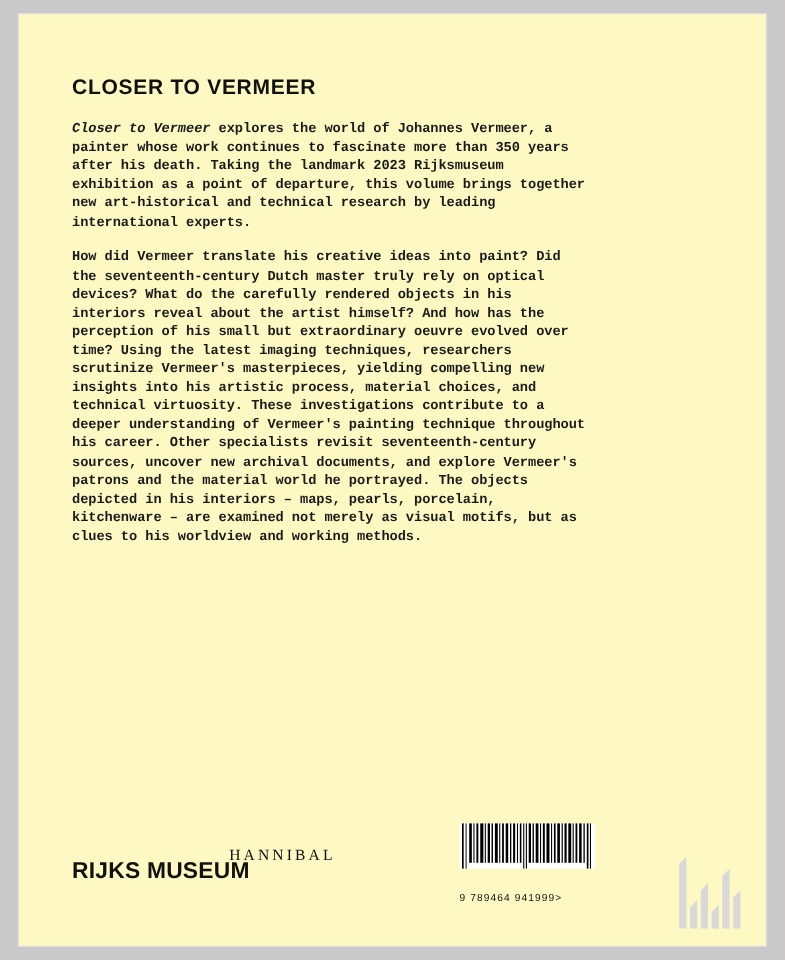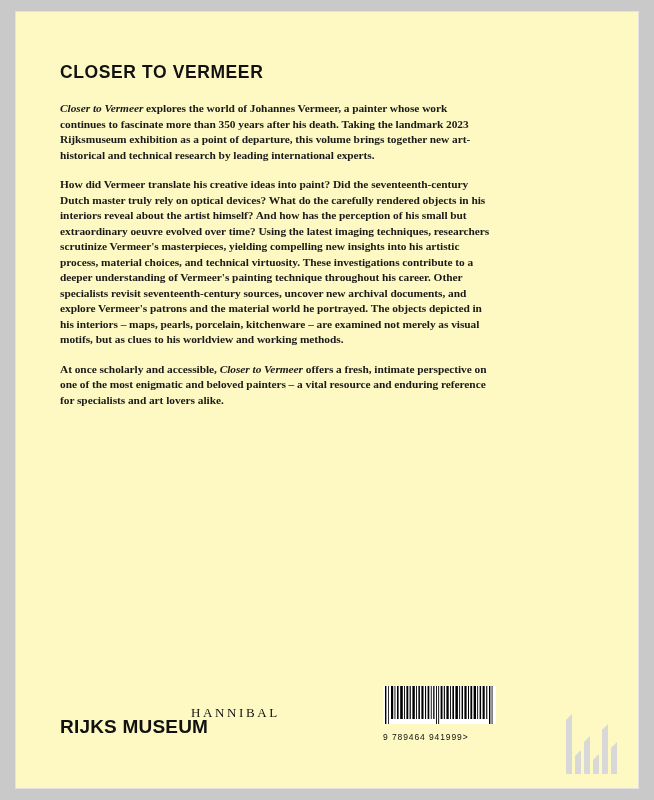--- a/index.html
+++ b/index.html
@@ -37,21 +37,21 @@
     margin: 0 0 18px 0;
     font-family: "Liberation Sans", sans-serif;
   }
   .blurb p {
     margin: 12px 0 14px 0;
     font-size: 11.4px;
     line-height: 1.36;
     color: #1a1a1a;
     font-weight: bold;
     letter-spacing: -0.05px;
-    font-family: Liberation Serif, serif;
+    font-family: Liberation Mono, monospace;
   }
   .blurb p:last-child { margin-bottom: 0; }
   .blurb i {
     font-style: italic;
   }
   
   .footer {
     position: absolute;
     left: 44px;
     bottom: 42px;
@@ -83,21 +83,21 @@
     right: 98px;
     top: 0px;
     width: 113px;
   }
   .barcode {
     width: 113px;
     height: 38px;
     display: block;
   }
   .barcode-num {
-    margin-top: 8px;
+    margin-top: 19px;
     font-size: 8.5px;
     letter-spacing: 0.9px;
     color: #111111;
     font-family: "Liberation Sans", sans-serif;
     white-space: nowrap;
   }
   
   .corner-mark {
     position: absolute;
     right: 16px;
@@ -112,21 +112,20 @@
 <div class="page">
 
   <div class="content">
     <h1 class="book-title">CLOSER TO VERMEER</h1>
 
     <div class="blurb">
       <p><i>Closer to Vermeer</i><span> explores the world of Johannes Vermeer, a painter whose work continues to fascinate more than 350 years after his death. Taking the landmark 2023 Rijksmuseum exhibition as a point of departure, this volume brings together new art-historical and technical research by leading international experts.</span></p>
 
       <p><span>How did Vermeer translate his creative ideas into paint? Did the seventeenth-century Dutch master truly rely on optical devices? What do the carefully rendered objects in his interiors reveal about the artist himself? And how has the perception of his small but extraordinary oeuvre evolved over time? Using the latest imaging techniques, researchers scrutinize Vermeer's masterpieces, yielding compelling new insights into his artistic process, material choices, and technical virtuosity. These investigations contribute to a deeper understanding of Vermeer's painting technique throughout his career. Other specialists revisit seventeenth-century sources, uncover new archival documents, and explore Vermeer's patrons and the material world he portrayed. The objects depicted in his interiors – maps, pearls, porcelain, kitchenware – are examined not merely as visual motifs, but as clues to his worldview and working methods.</span></p>
 
-      <p><span>At once scholarly and accessible, </span><i>Closer to Vermeer</i><span> offers a fresh, intimate perspective on one of the most enigmatic and beloved painters – a vital resource and enduring reference for specialists and art lovers alike.</span></p>
     </div>
   </div>
 
   <div class="footer">
     <div class="logo-rijks">RIJKS MUSEUM</div>
     <div class="logo-hannibal">HANNIBAL</div>
 
     <div class="barcode-wrap">
       <svg class="barcode" viewBox="0 0 113 38" preserveAspectRatio="none">
         <rect x="0" y="0" width="113" height="38" fill="#ffffff"></rect>

